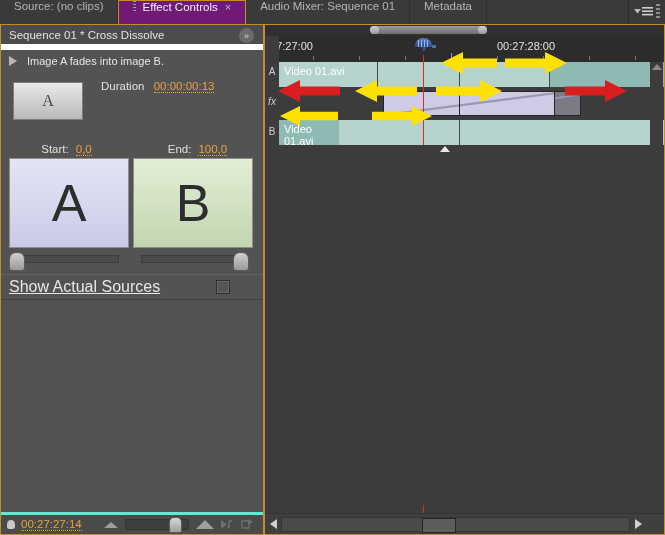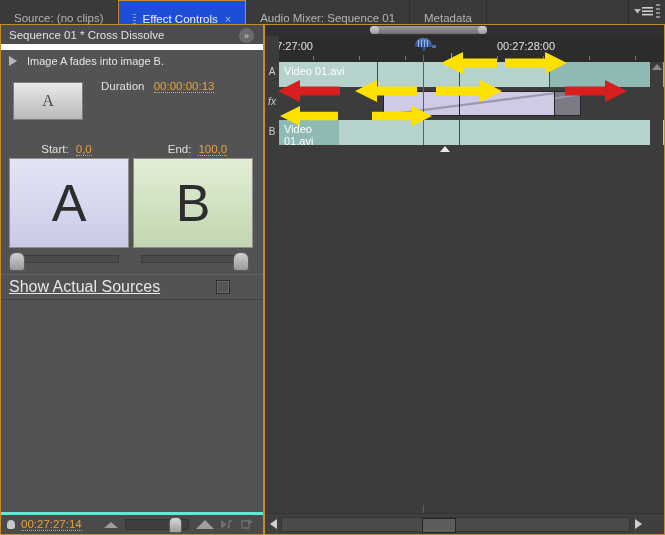--- a/index.html
+++ b/index.html
@@ -5,24 +5,24 @@
   html,body{margin:0;padding:0;background:#3c3c3c;}
   body{width:665px;height:535px;overflow:hidden;
        font-family:"Liberation Sans","DejaVu Sans",sans-serif;
        font-size:11px;color:#d4d4d4;-webkit-font-smoothing:antialiased;}
   #app{position:relative;width:665px;height:535px;background:#3c3c3c;}
 
   
   .tabbar{position:absolute;left:0;top:0;width:665px;height:24px;
           background:#3a3a3a;display:flex;align-items:stretch;
           border-bottom:1px solid #2b2b2b;}
-  .tab{display:flex;align-items:flex-end;padding:0 14px;height:24px;
+  .tab{display:flex;align-items:flex-start;padding:0 14px;height:24px;
        color:#b4b4b4;font-size:11.5px;white-space:nowrap;
        border-right:1px solid #2e2e2e;background:#3a3a3a;}
-  .tab.active{background:#1d4ed8;color:#f0f0f0;
+  .tab.active{background:#701a75;color:#f0f0f0;
               border:1px solid #c58c2a;border-bottom:none;
               border-top:1px solid #c58c2a;}
   .tab .grip{width:3px;height:11px;margin-right:6px;
              background:repeating-linear-gradient(to bottom,#9a9a9a 0 1px,transparent 1px 3px);}
   .tab .xclose{margin-left:7px;font-size:11px;color:#b9b9b9;}
   .tabfill{flex:1;background:#3a3a3a;border-right:1px solid #2e2e2e;}
   .panelmenu{width:36px;display:flex;align-items:center;justify-content:center;background:#3a3a3a;}
   .dots{width:4px;height:16px;margin-left:2px;
         background:repeating-linear-gradient(to bottom,#8e8e8e 0 2px,transparent 2px 4px);}
 

